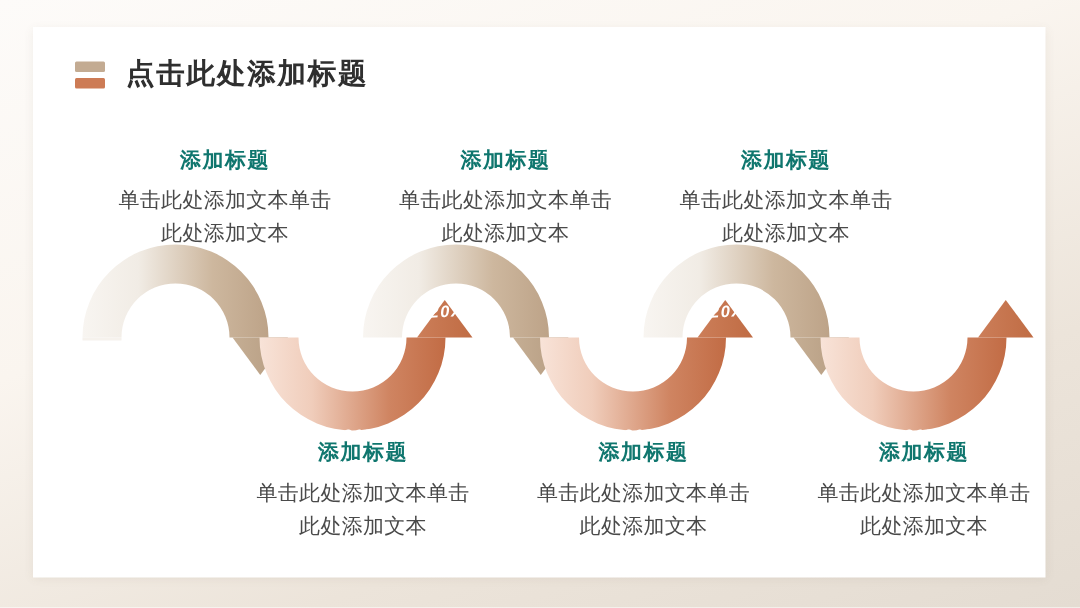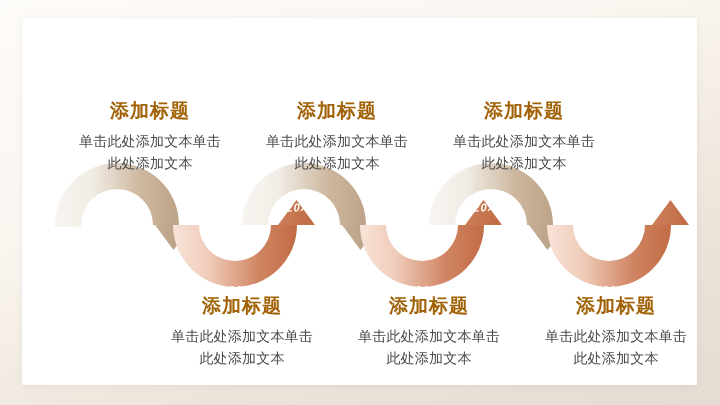--- a/index.html
+++ b/index.html
@@ -67,23 +67,23 @@
     pointer-events: none;
   }
 
   
   .label-block {
     position: absolute;
     width: 180px;
     text-align: center;
   }
   .label-title {
-    font-size: 19px;
+    font-size: 14px;
     font-weight: bold;
-    color: #a16207;
+    color: #0f766e;
     letter-spacing: 1px;
     margin-bottom: 7px;
     white-space: nowrap;
   }
   .label-body {
     font-size: 14px;
     color: #4a4a4a;
     line-height: 1.55;
     letter-spacing: .2px;
   }
@@ -103,20 +103,27 @@
     fill: #ffffff;
     letter-spacing: 1px;
     font-family: "Liberation Sans", sans-serif;
   }
 </style>
 </head>
 <body>
 
 <div id="slide">
 
+  <div id="header">
+    <div id="title-mark">
+      <div class="bar top"></div>
+      <div class="bar bottom"></div>
+    </div>
+    <div id="slide-title">点击此处添加标题</div>
+  </div>
 
   <svg id="wave-wrap" viewBox="0 0 675 367">
     <defs>
 
       <linearGradient id="gUp" x1="0" y1="0" x2="1" y2="0">
         <stop offset="0%" stop-color="#f8f5f1"></stop>
         <stop offset="30%" stop-color="#f1ece5"></stop>
         <stop offset="70%" stop-color="#cdb79e"></stop>
         <stop offset="100%" stop-color="#bda388"></stop>
       </linearGradient>

